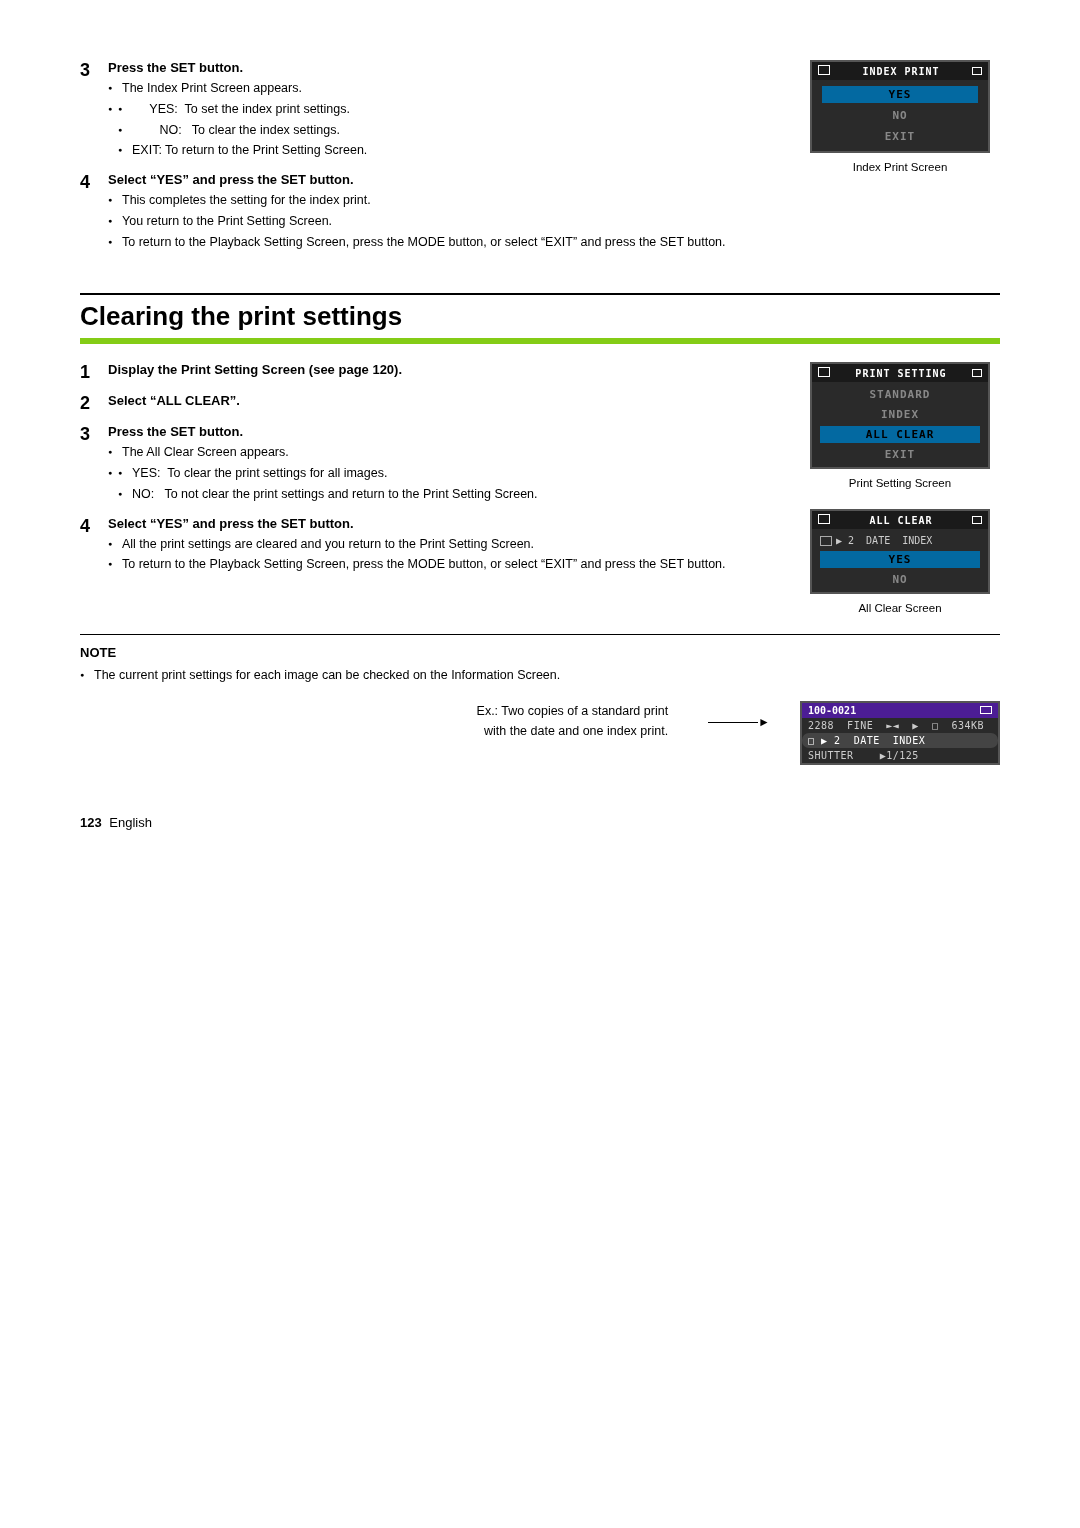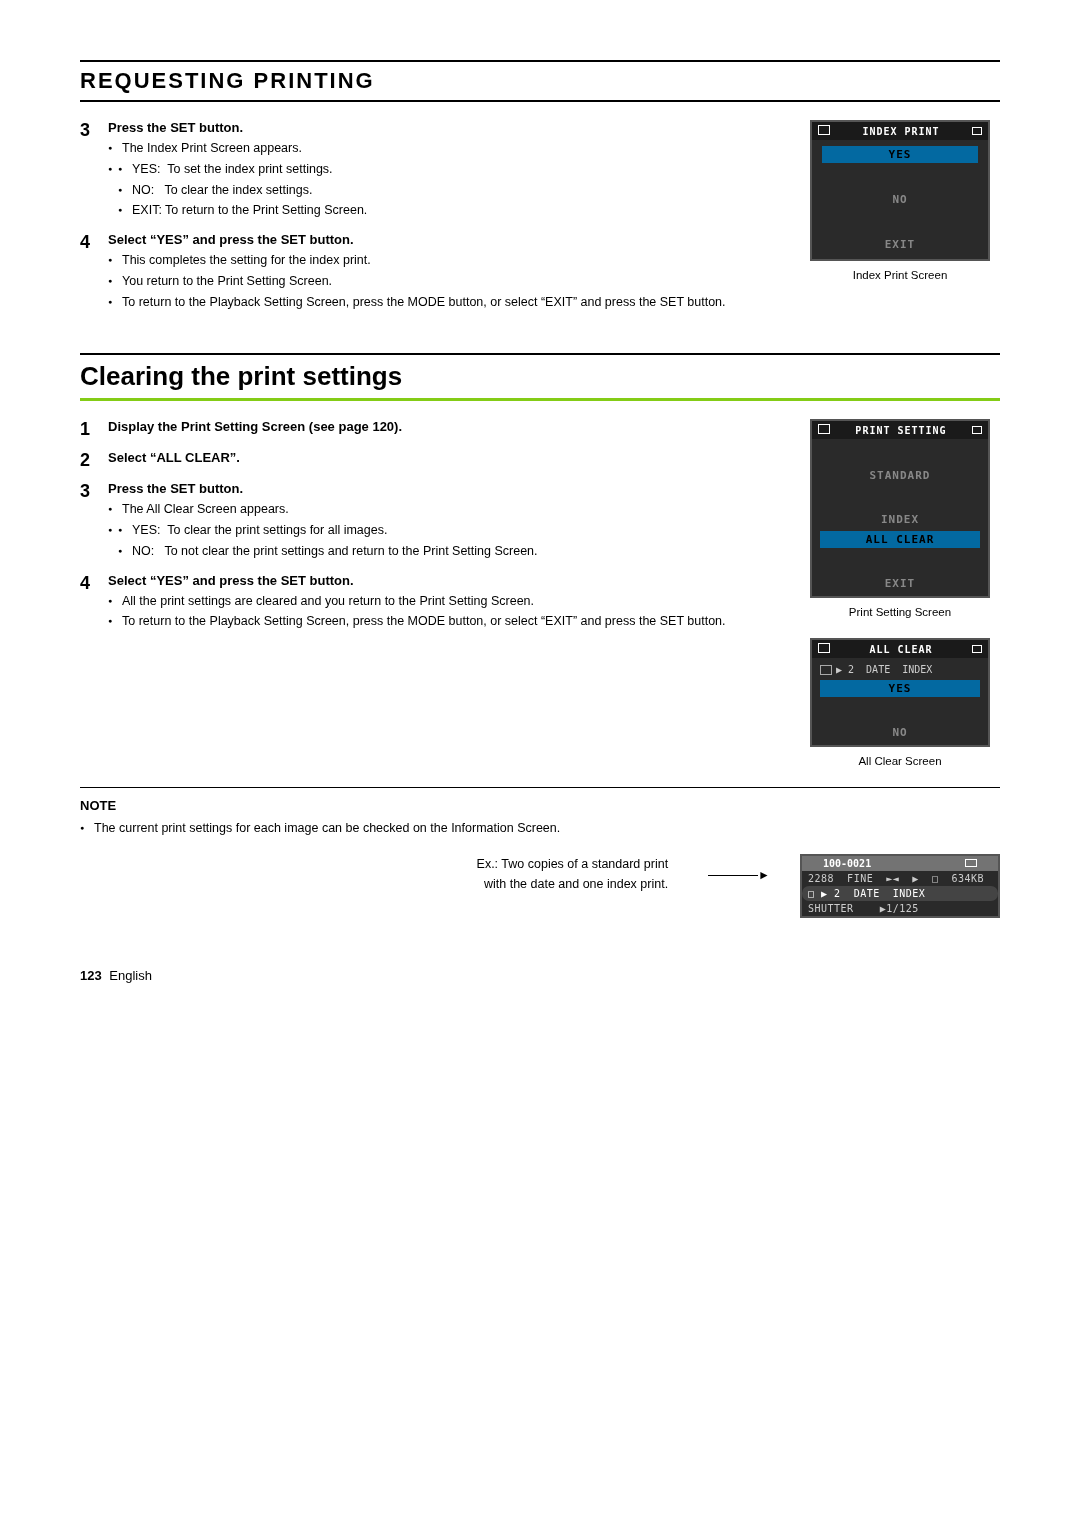--- a/index.html
+++ b/index.html
@@ -22,21 +22,21 @@
     }
     .section-title-box h2 {
       font-size: 22px;
       font-weight: 900;
       letter-spacing: 2px;
       text-transform: uppercase;
       font-family: Arial Black, Arial, sans-serif;
     }
     .section-title-plain {
       border-top: 2px solid #000;
-      border-bottom: 3px solid #84cc16;
+      border-bottom: 6px solid #84cc16;
       padding: 6px 0;
       margin-bottom: 18px;
     }
     .section-title-plain h2 {
       font-size: 26px;
       font-weight: 700;
       font-family: Arial, sans-serif;
     }
 
     
@@ -150,21 +150,20 @@
       text-align: center;
       font-weight: bold;
       font-family: monospace;
     }
     .cam-menu-item.selected {
       background: #0369a1;
       color: #000;
     }
     .cam-menu-item.dim {
       color: #888;
-      margin-top: 24px;
     }
 
     .screen-caption {
       font-size: 11.5px;
       text-align: center;
       color: #000;
       margin-top: 2px;
     }
 
     
@@ -197,26 +196,26 @@
 
     
     .info-screen {
       background: #2a2a2a;
       border: 2px solid #555;
       width: 200px;
       font-family: monospace;
       font-size: 10px;
     }
     .info-screen-header {
-      background: #737373;
+      background: #4c1d95;
       color: #fff;
       display: flex;
       align-items: center;
       justify-content: space-between;
-      padding: 2px 21px;
+      padding: 2px 6px;
       font-size: 10px;
       font-weight: bold;
     }
     .info-screen-row {
       color: #ccc;
       padding: 2px 6px;
       font-size: 10px;
       letter-spacing: 0.5px;
       display: flex;
       gap: 4px;
@@ -266,35 +265,32 @@
       width: 12px;
       height: 10px;
       border: 1.5px solid #aaa;
       display: inline-block;
     }
   </style>
 </head>
 <body>
 
 <div>
-  <div class="section-title-box">
-    <h2>Requesting Printing</h2>
-  </div>
 
   <div class="content-area">
 
     <div class="instructions">
 
       <div class="step">
         <div class="step-number">3</div>
         <div class="step-content">
           <div class="step-title">Press the SET button.</div>
           <ul class="bullet-list">
             <li>The Index Print Screen appears.</li>
-            <li style="list-style:none; padding-left:0;">
+            <li style="list-style:none; padding-left:0;text-align:center;">
               <ul class="sub-list">
                 <li>YES:&nbsp; To set the index print settings.</li>
                 <li>NO:&nbsp;&nbsp; To clear the index settings.</li>
                 <li>EXIT: To return to the Print Setting Screen.</li>
               </ul>
             </li>
           </ul>
         </div>
       </div>
 

